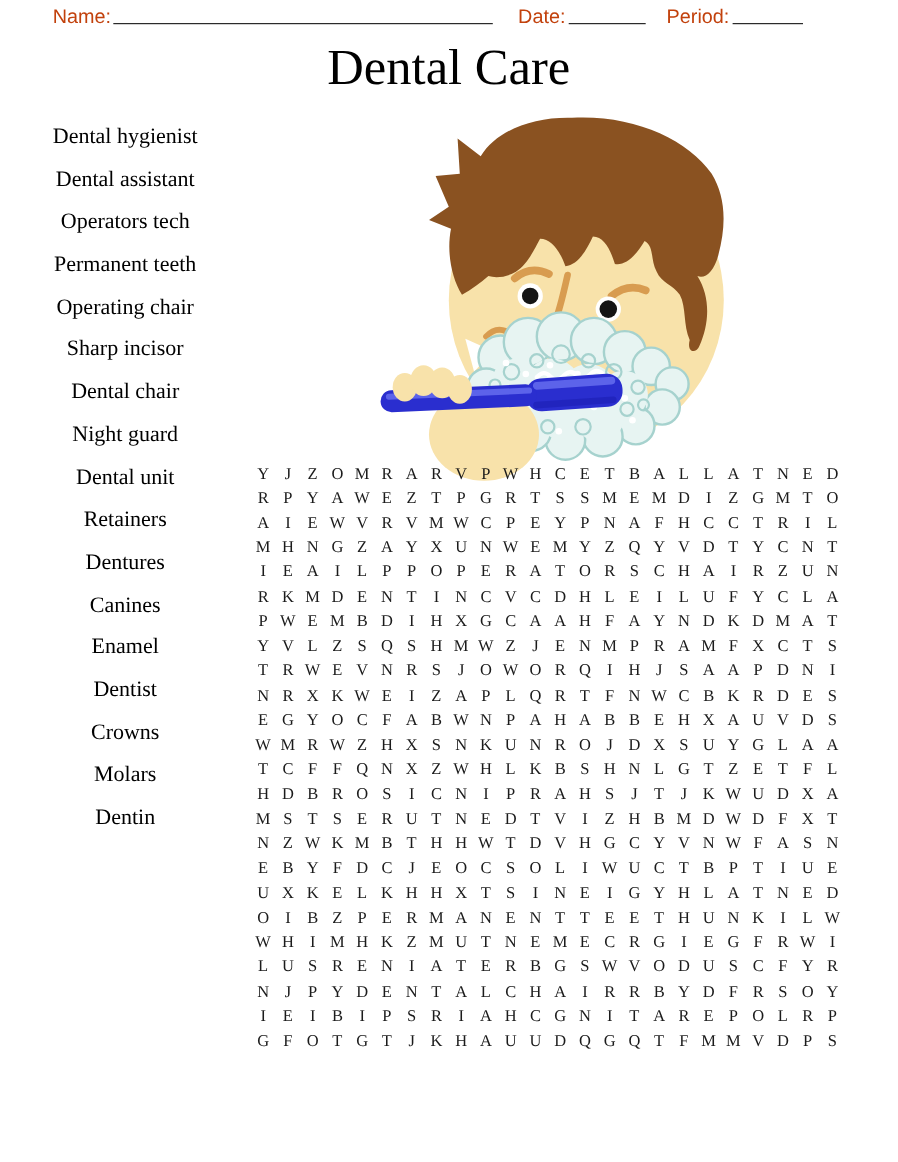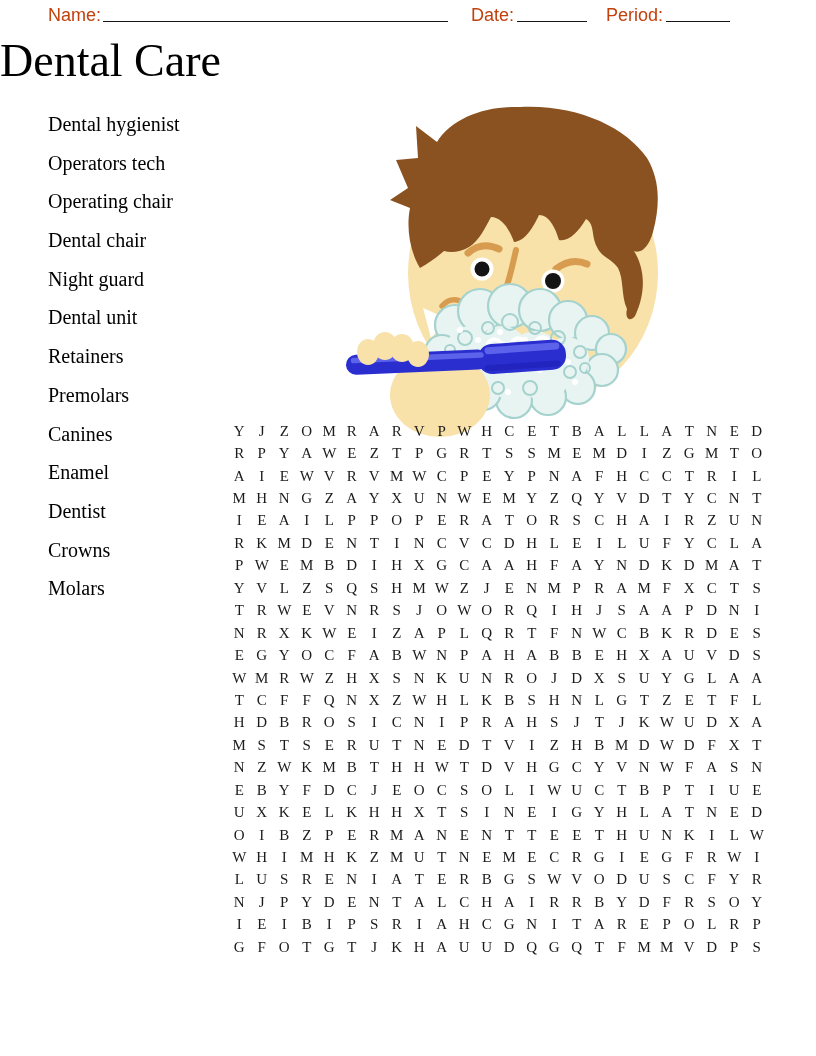--- a/index.html
+++ b/index.html
@@ -9,27 +9,27 @@
   .hdr-label{position:absolute;top:5px;font-size:18px;color:#c2410c;}
   #name-label{left:48px;}
   #date-label{left:471px;}
   #period-label{left:574px;margin-left:32px;}
   .blank-line{position:absolute;top:4px;height:17px;border-bottom:1.7px solid #151515;}
   #name-blank{left:103px;width:345px;}
   #date-blank{left:517px;width:70px;}
   #period-blank{left:666px;width:64px;}
 
   
-  #page-title{position:absolute;left:0;right:0;top:36px;text-align:left;
+  #page-title{position:absolute;left:0;right:0;top:36px;text-align:center;
     font-family:"Liberation Serif",serif;font-size:46px;line-height:1.1;color:#000;}
 
   
   #word-list{position:absolute;left:48px;top:105px;font-family:"Liberation Serif",serif;
     font-size:20px;color:#000;}
-  .word-item{height:38.7px;line-height:38.7px;white-space:nowrap;}
+  .word-item{height:38.7px;line-height:38.7px;white-space:nowrap;text-align:center;}
 
   
   #grid{position:absolute;left:228px;top:420px;display:grid;
     grid-template-columns:repeat(24,22.5px);grid-template-rows:repeat(24,22.45px);
     font-family:"Liberation Serif",serif;font-size:15px;color:#1b1b1b;}
   #grid .cell{display:flex;align-items:center;justify-content:center;}
 
   
   #illustration{position:absolute;left:330px;top:100px;width:350px;height:340px;}
 </style>
@@ -40,32 +40,36 @@
 <span class="blank-line" id="name-blank"></span>
 <span class="hdr-label" id="date-label">Date:</span>
 <span class="blank-line" id="date-blank"></span>
 <span class="hdr-label" id="period-label">Period:</span>
 <span class="blank-line" id="period-blank"></span>
 
 <div id="page-title">Dental Care</div>
 
 <div id="word-list">
     <div class="word-item">Dental hygienist</div>
+    <div class="word-item">Dental assistant</div>
     <div class="word-item">Operators tech</div>
+    <div class="word-item">Permanent teeth</div>
     <div class="word-item">Operating chair</div>
+    <div class="word-item">Sharp incisor</div>
     <div class="word-item">Dental chair</div>
     <div class="word-item">Night guard</div>
     <div class="word-item">Dental unit</div>
     <div class="word-item">Retainers</div>
-    <div class="word-item">Premolars</div>
+    <div class="word-item">Dentures</div>
     <div class="word-item">Canines</div>
     <div class="word-item">Enamel</div>
     <div class="word-item">Dentist</div>
     <div class="word-item">Crowns</div>
     <div class="word-item">Molars</div>
+    <div class="word-item">Dentin</div>
   </div>
 
 <svg id="illustration" viewBox="0 0 350 340" xmlns="http://www.w3.org/2000/svg">
 
   <ellipse cx="203" cy="173" rx="125" ry="133" fill="var(--skin)"></ellipse>
 
   <path d="M 112,206 Q 120,197 130,201" fill="none" stroke="var(--features)" stroke-width="5.5" stroke-linecap="round"></path>
   <path d="M 251,225 Q 259,233 256,244" fill="none" stroke="var(--features)" stroke-width="5.5" stroke-linecap="round"></path>
 
   <path d="M 138,153 Q 152,141 169,149" fill="none" stroke="var(--features)" stroke-width="7" stroke-linecap="round"></path>

